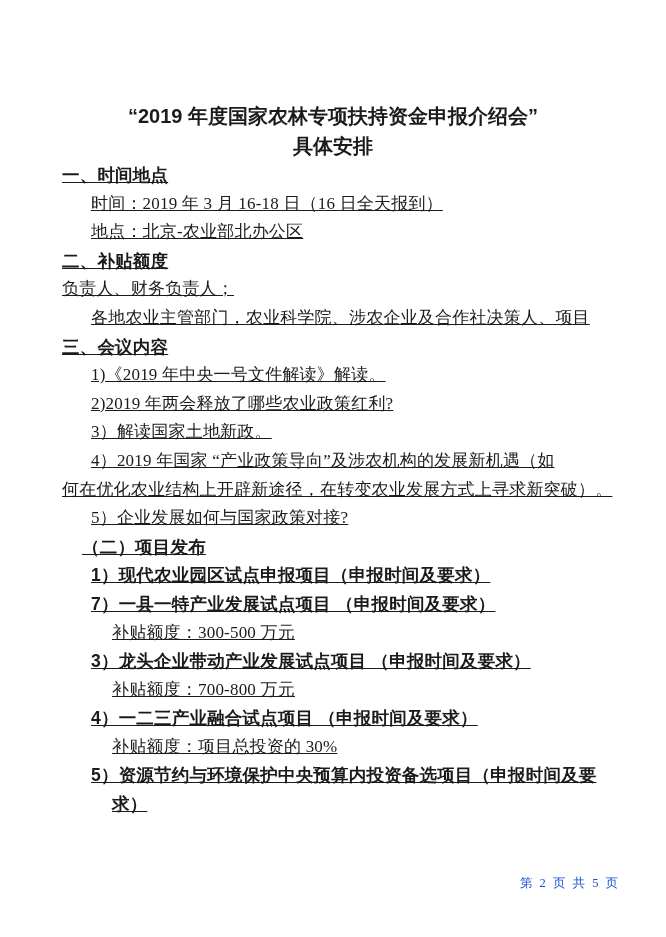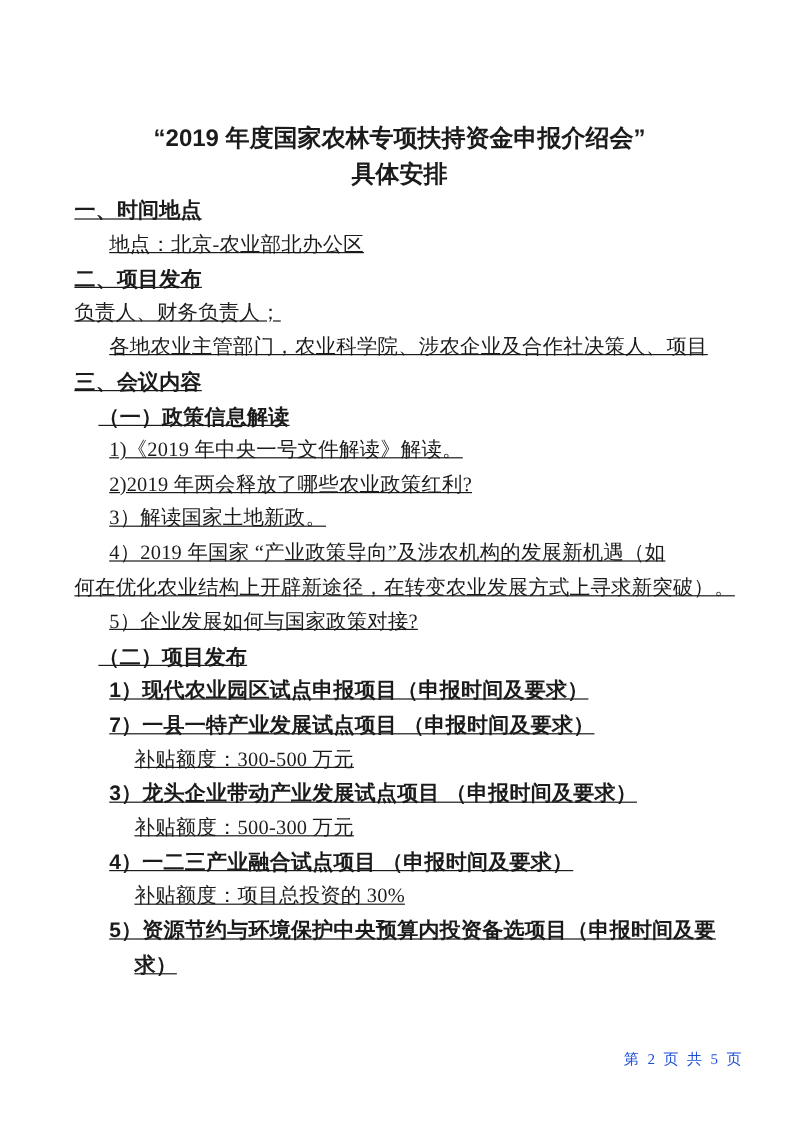--- a/index.html
+++ b/index.html
@@ -71,45 +71,45 @@
 </style>
 </head>
 <body>
 
 <div class="page">
 
   <div class="title">“2019 年度国家农林专项扶持资金申报介绍会”</div>
   <div class="subtitle">具体安排</div>
 
   <p class="line heading">一、时间地点</p>
+  <p class="line ind">时间：2019 年 3 月 16-18 日（16 日全天报到）</p>
   <p class="line ind">地点：北京-农业部北办公区</p>
 
-  <p class="line heading">二、项目发布</p>
+  <p class="line heading">二、补贴额度</p>
   <p class="line">负责人、财务负责人；</p>
   <p class="line ind">各地农业主管部门，农业科学院、涉农企业及合作社决策人、项目</p>
 
   <p class="line heading">三、会议内容</p>
 
-  <p class="line sub-heading">（一）政策信息解读</p>
   <p class="line ind">1)《2019 年中央一号文件解读》解读。</p>
   <p class="line ind">2)2019 年两会释放了哪些农业政策红利?</p>
   <p class="line ind">3）解读国家土地新政。</p>
   <p class="line ind">4）2019 年国家 “产业政策导向”及涉农机构的发展新机遇（如</p>
   <p class="line">何在优化农业结构上开辟新途径，在转变农业发展方式上寻求新突破）。</p>
   <p class="line ind">5）企业发展如何与国家政策对接?</p>
 
   <p class="line sub-heading">（二）项目发布</p>
 
   <p class="line proj">1）现代农业园区试点申报项目（申报时间及要求）</p>
 
   <p class="line proj">7）一县一特产业发展试点项目 （申报时间及要求）</p>
   <p class="line subsidy">补贴额度：300-500 万元</p>
 
   <p class="line proj">3）龙头企业带动产业发展试点项目 （申报时间及要求）</p>
-  <p class="line subsidy">补贴额度：500-300 万元</p>
+  <p class="line subsidy">补贴额度：700-800 万元</p>
 
   <p class="line proj">4）一二三产业融合试点项目 （申报时间及要求）</p>
   <p class="line subsidy">补贴额度：项目总投资的 30%</p>
 
   <p class="line proj">5）资源节约与环境保护中央预算内投资备选项目（申报时间及要</p>
   <p class="line proj-cont">求）</p>
 
   <div class="footer">第 2 页 共 5 页</div>
 
 </div>

